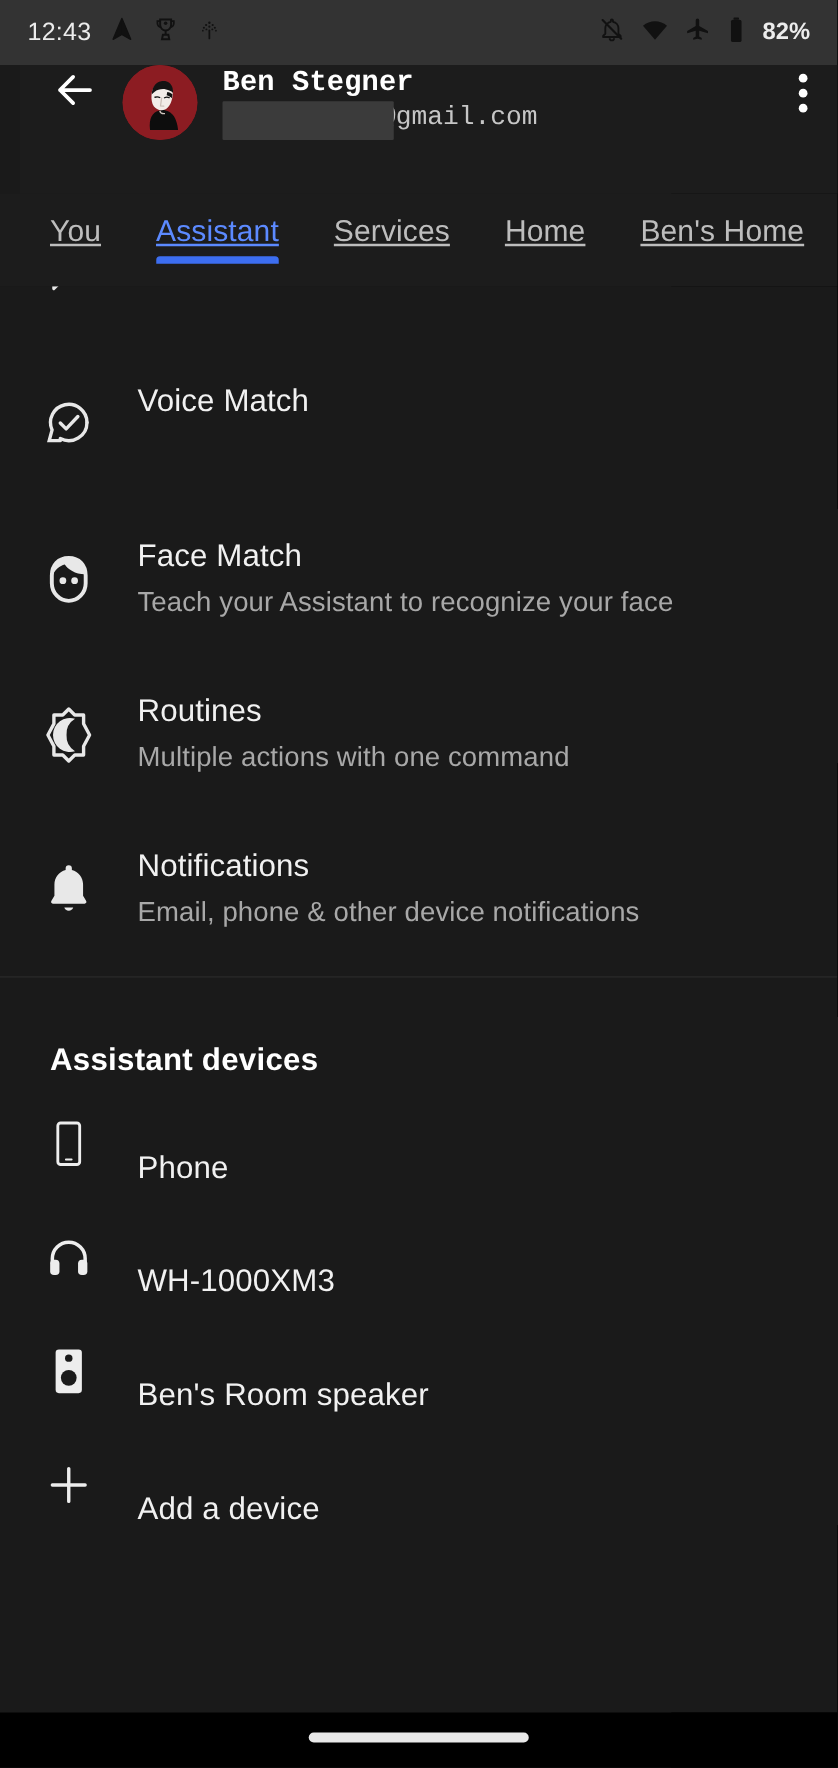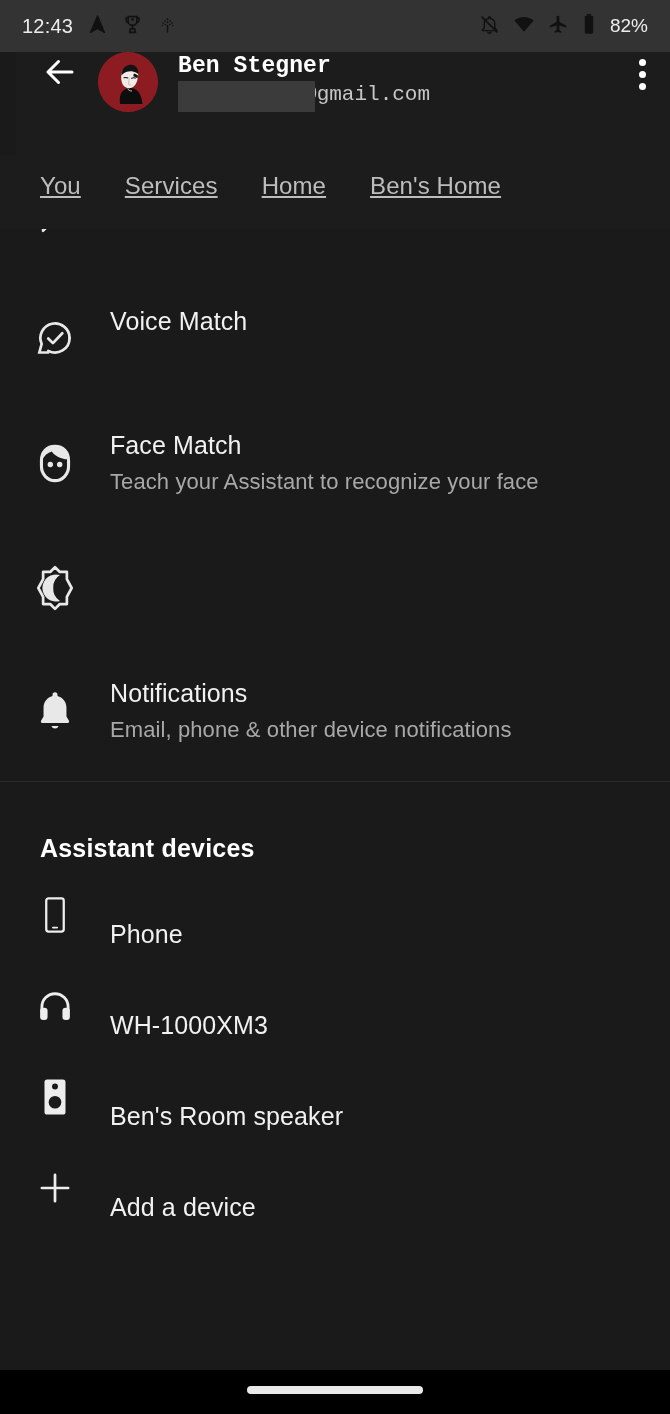--- a/index.html
+++ b/index.html
@@ -13,21 +13,21 @@
 
   
   .statusbar{
     position:absolute; left:0; top:0; width:670px; height:52px;
     background:#333333; display:flex; align-items:center;
     padding:0 22px; color:#e8e8e8;
   }
   .sb-left{ display:flex; align-items:center; gap:14px; }
   .sb-right{ margin-left:auto; display:flex; align-items:center; gap:13px; }
   .sb-clock{ font-size:20px; letter-spacing:.2px; color:#ececec; }
-  .sb-battery-pct{ font-size:19px; color:#ececec; margin-left:1px; }
+  .sb-battery-pct{ font-size:19px; color:#ececec; margin-left:1px;font-weight:bold; }
   .sb-icon{ display:block; }
 
   
   .appbar{
     position:absolute; left:16px; top:52px; width:670px; height:103px;
     background:#1c1c1c; display:flex; align-items:flex-start; padding:0 22px;font-family:Liberation Mono, monospace;
   }
   .back-btn{ width:44px; height:44px; display:flex; align-items:center; justify-content:center; cursor:pointer; }
   .avatar{
     width:60px; height:60px; border-radius:50%; margin-left:16px;
@@ -194,20 +194,24 @@
       <i></i>
         <i></i>
         <i></i>
     </div>
   </div>
 
   <div class="tabs">
     <div class="tab">
       <span>You</span>
     </div>
+    <div class="tab active">
+      <span>Assistant</span>
+      <span class="tab-underline"></span>
+    </div>
     <div class="tab">
       <span>Services</span>
     </div>
     <div class="tab">
       <span>Home</span>
     </div>
     <div class="tab">
       <span>Ben's Home</span>
     </div>
   </div>
@@ -251,20 +255,24 @@
       </div>
     </div>
 
 
     <div class="row">
       <div class="row-ico">
         <svg width="50" height="50" viewBox="0 0 48 48">
           <path d="M24 4l4.6 4.6h6.8v6.8L40 24l-4.6 8.6v6.8h-6.8L24 44l-4.6-4.6h-6.8v-6.8L8 24l4.6-8.6V8.6h6.8z" fill="none" stroke="#e8e8e8" stroke-width="2.6" stroke-linejoin="round"></path>
           <path d="M28.8 11.6a13 13 0 1 0 0 24.8 13.8 13.8 0 0 1-6.5-12.4 13.8 13.8 0 0 1 6.5-12.4z" fill="#e8e8e8"></path>
         </svg>
+      </div>
+      <div class="row-txt">
+        <div class="row-title">Routines</div>
+        <div class="row-sub">Multiple actions with one command</div>
       </div>
     </div>
 
     <div class="row">
       <div class="row-ico">
         <svg width="50" height="50" viewBox="0 0 48 48">
           <path d="M24 5a2.4 2.4 0 0 0-2.4 2.4v1.3C16.6 9.9 13 14.4 13 19.8v8.6l-2.4 4.1c-.5.9.1 2 1.2 2h24.4c1.1 0 1.7-1.1 1.2-2L35 28.4v-8.6c0-5.4-3.6-9.9-8.6-11.1V7.4A2.4 2.4 0 0 0 24 5z" fill="#e8e8e8"></path>
           <path d="M20.6 37.5a3.6 3.6 0 0 0 6.8 0z" fill="#e8e8e8"></path>
         </svg>
       </div>

